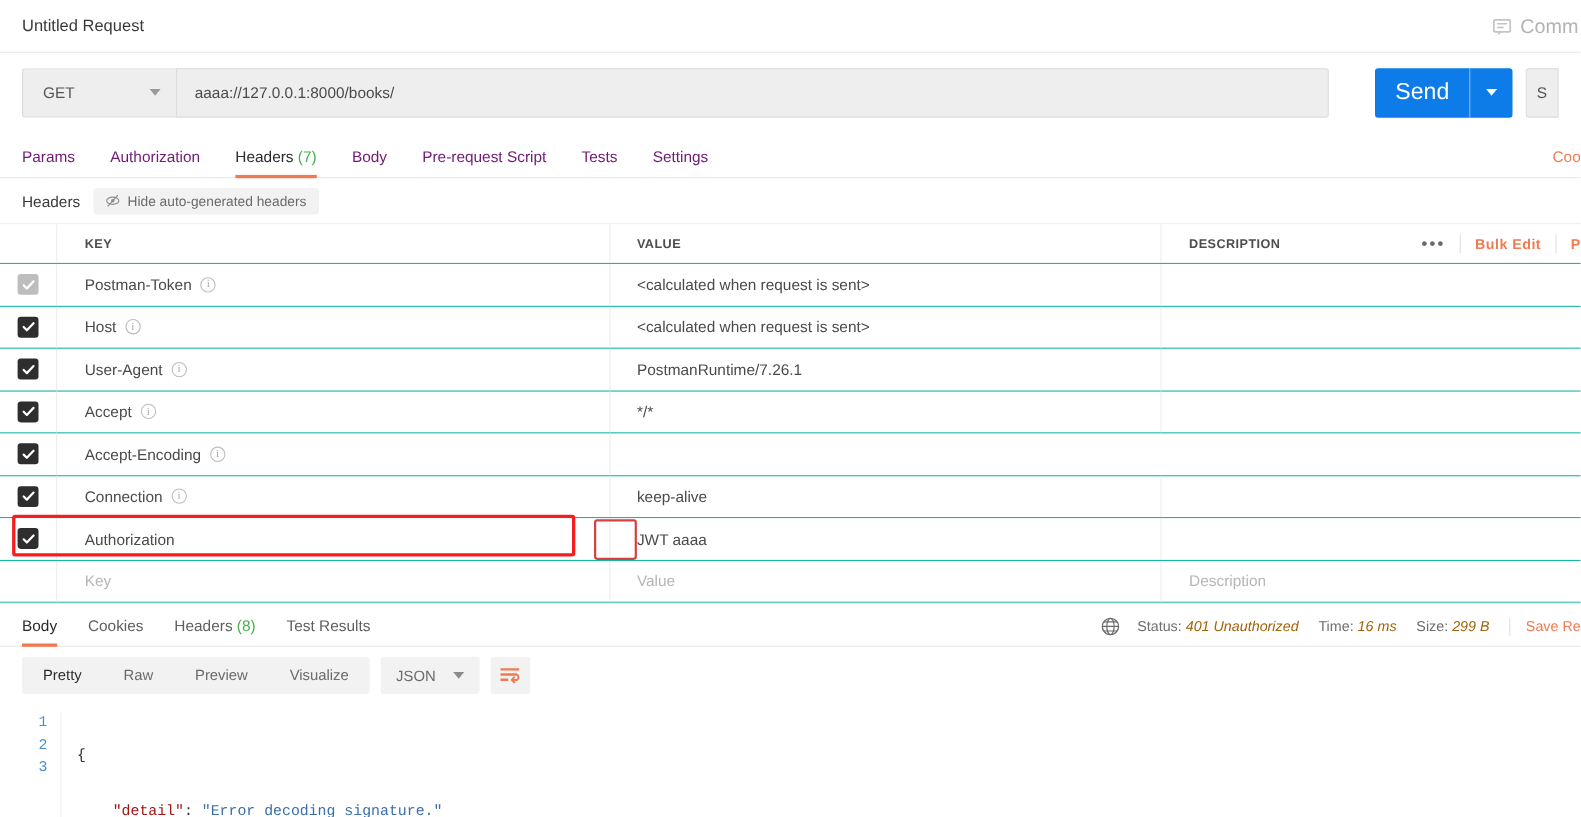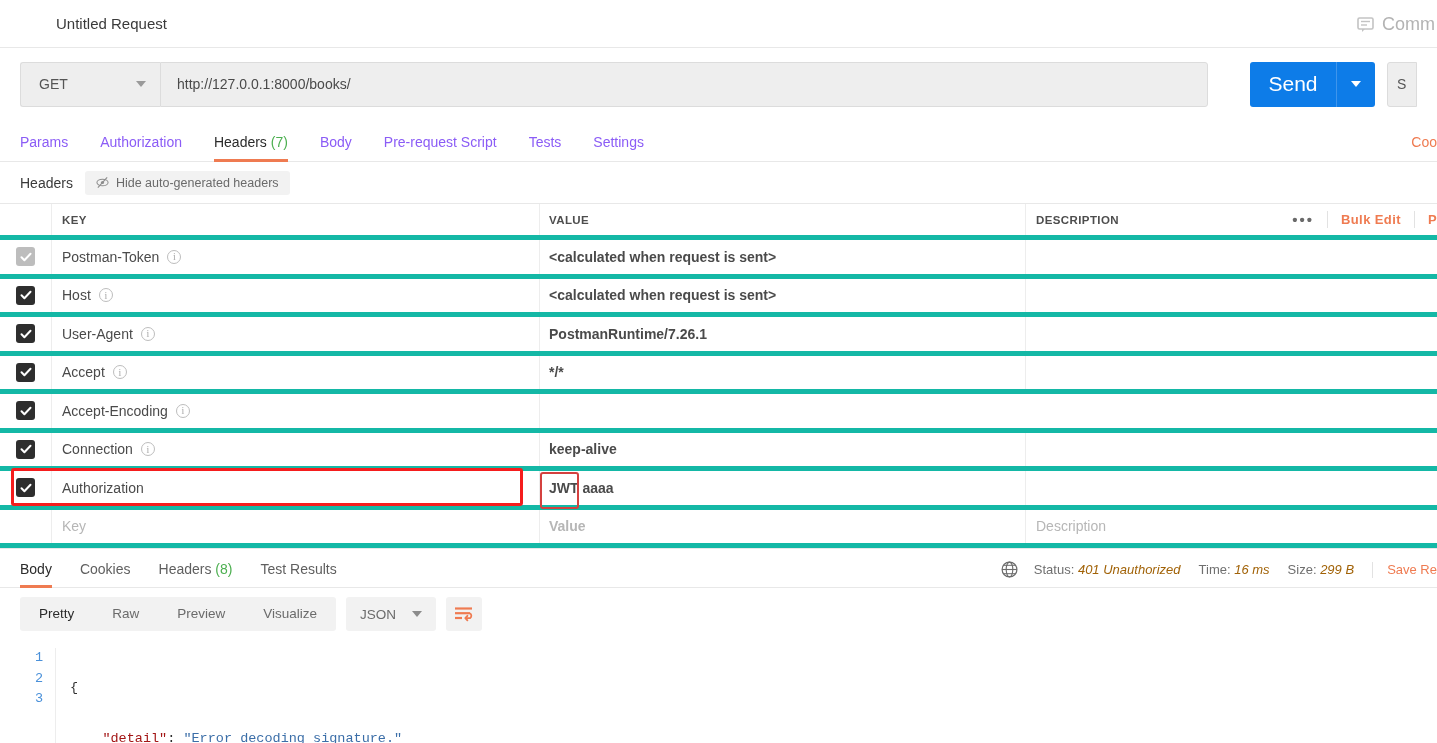--- a/index.html
+++ b/index.html
@@ -12,21 +12,21 @@
   }
 
   
   .titlebar {
     height: 48px;
     border-bottom: 1px solid #e8e8e8;
     display: flex; align-items: center;
     padding: 0 20px;
     position: relative;
   }
-  .req-title { font-size: 15px; color: #3a3a3a; margin-left: 36px; }
+  .req-title { font-size: 15px; color: #3a3a3a; }
   .titlebar-right {
     position: absolute; right: 0; top: 0;
     height: 48px; display: flex; align-items: center;
     padding-right: 0;
   }
   .comments-btn {
     display: flex; align-items: center; gap: 8px;
     color: #b3b3b3; font-size: 18px;
     padding-right: 2px; white-space: nowrap;
   }
@@ -104,21 +104,21 @@
 
   
   .req-tabs {
     height: 42px;
     display: flex; align-items: flex-end;
     padding: 0 20px;
     border-bottom: 1px solid #e8e8e8;
     position: relative;
   }
   .tab {
-    font-size: 14px; color: #8b5cf6;
+    font-size: 14px; color: #701a75;
     padding: 0 16px 11px 16px;
     position: relative; cursor: pointer;
     white-space: nowrap;
   }
   .tab:first-child { padding-left: 0; }
   .tab.active { color: #2b2b2b; }
   .tab.active::after {
     content: ""; position: absolute;
     left: 16px; right: 16px; bottom: -1px;
     height: 3px; background: #ef7b51;
@@ -143,22 +143,23 @@
     padding: 5px 11px;
     font-size: 12.5px; color: #6a6a6a; cursor: pointer;
   }
   .eye-slash { width: 13px; height: 13px; display:block; }
 
   
   .table { border-top: 1px solid #e8e8e8; }
   .trow {
     display: flex; align-items: center;
     height: 38.5px;
-    border-bottom: 5px solid #14b8a6;
+    border-bottom: 1px solid #14b8a6;
     position: relative;
+    gap: 15px;
   }
   .trow.head { height: 36px; background: #fff; }
   .c-check {
     width: 52px; flex: 0 0 52px;
     display: flex; align-items: center; justify-content: center;
     border-right: 1px solid #ededed;
     height: 100%;
   }
   .trow.head .c-check { border-right: 1px solid #ededed; }
   .c-key {
@@ -166,21 +167,21 @@
     padding-left: 10px;
     height: 100%; display: flex; align-items: center; gap: 8px;
     border-right: 1px solid #ededed;
     font-size: 14px; color: #4a4a4a;
   }
   .c-val {
     flex: 0 0 486px; width: 486px;
     padding-left: 9px;
     height: 100%; display: flex; align-items: center;
     border-right: 1px solid #ededed;
-    font-size: 14px; color: #4a4a4a; font-weight: bold;
+    font-size: 14px; color: #4a4a4a;
   }
   .c-desc {
     flex: 1 1 auto;
     padding-left: 10px;
     height: 100%; display: flex; align-items: center;
     font-size: 14px; color: #4a4a4a;
     position: relative;
   }
   .trow.head .c-key, .trow.head .c-val, .trow.head .c-desc {
     font-size: 11.5px; font-weight: bold; color: #4d4d4d;
@@ -344,21 +345,21 @@
     </div>
   </div>
 </div>
 
 <div class="urlbar">
   <div class="method-select">
     <span>GET</span>
     <span class="caret-down"></span>
   </div>
   <div class="url-input">
-    <span>http://127.0.0.1:8000/books/</span>
+    <span>aaaa://127.0.0.1:8000/books/</span>
   </div>
   <div class="send-group">
     <div class="send-btn">Send</div>
     <div class="send-caret">
         <i></i>
       </div>
   </div>
   <div class="save-btn">S</div>
 </div>
 

